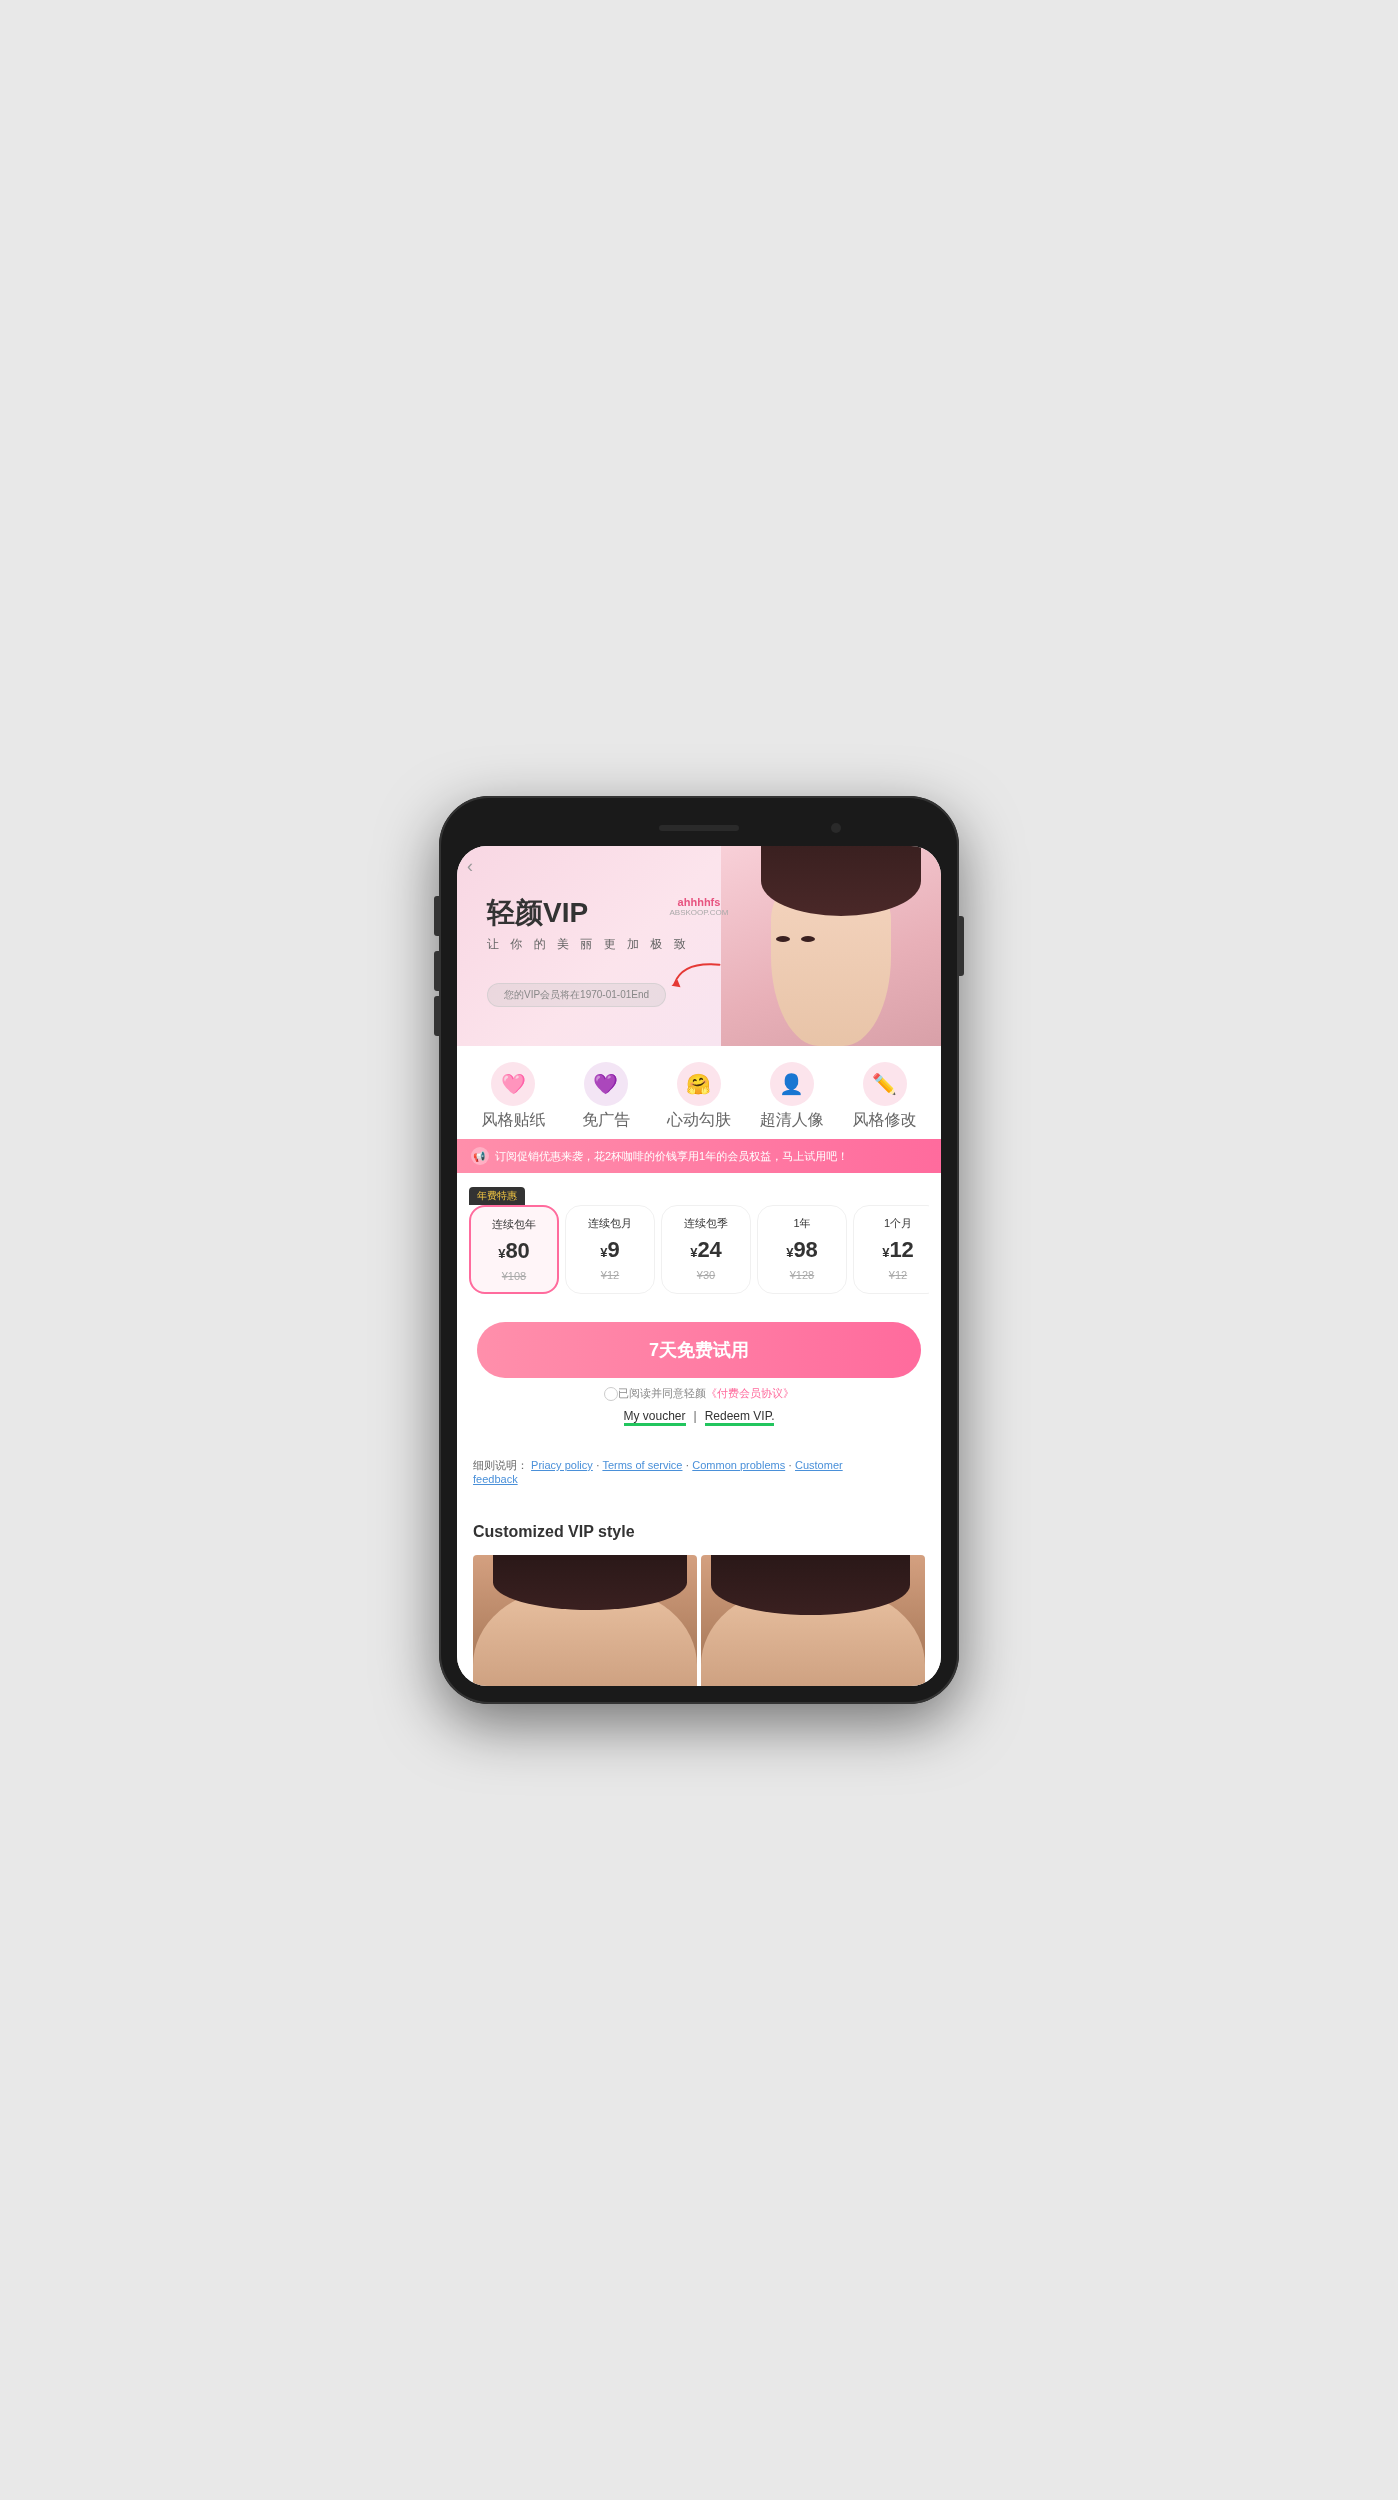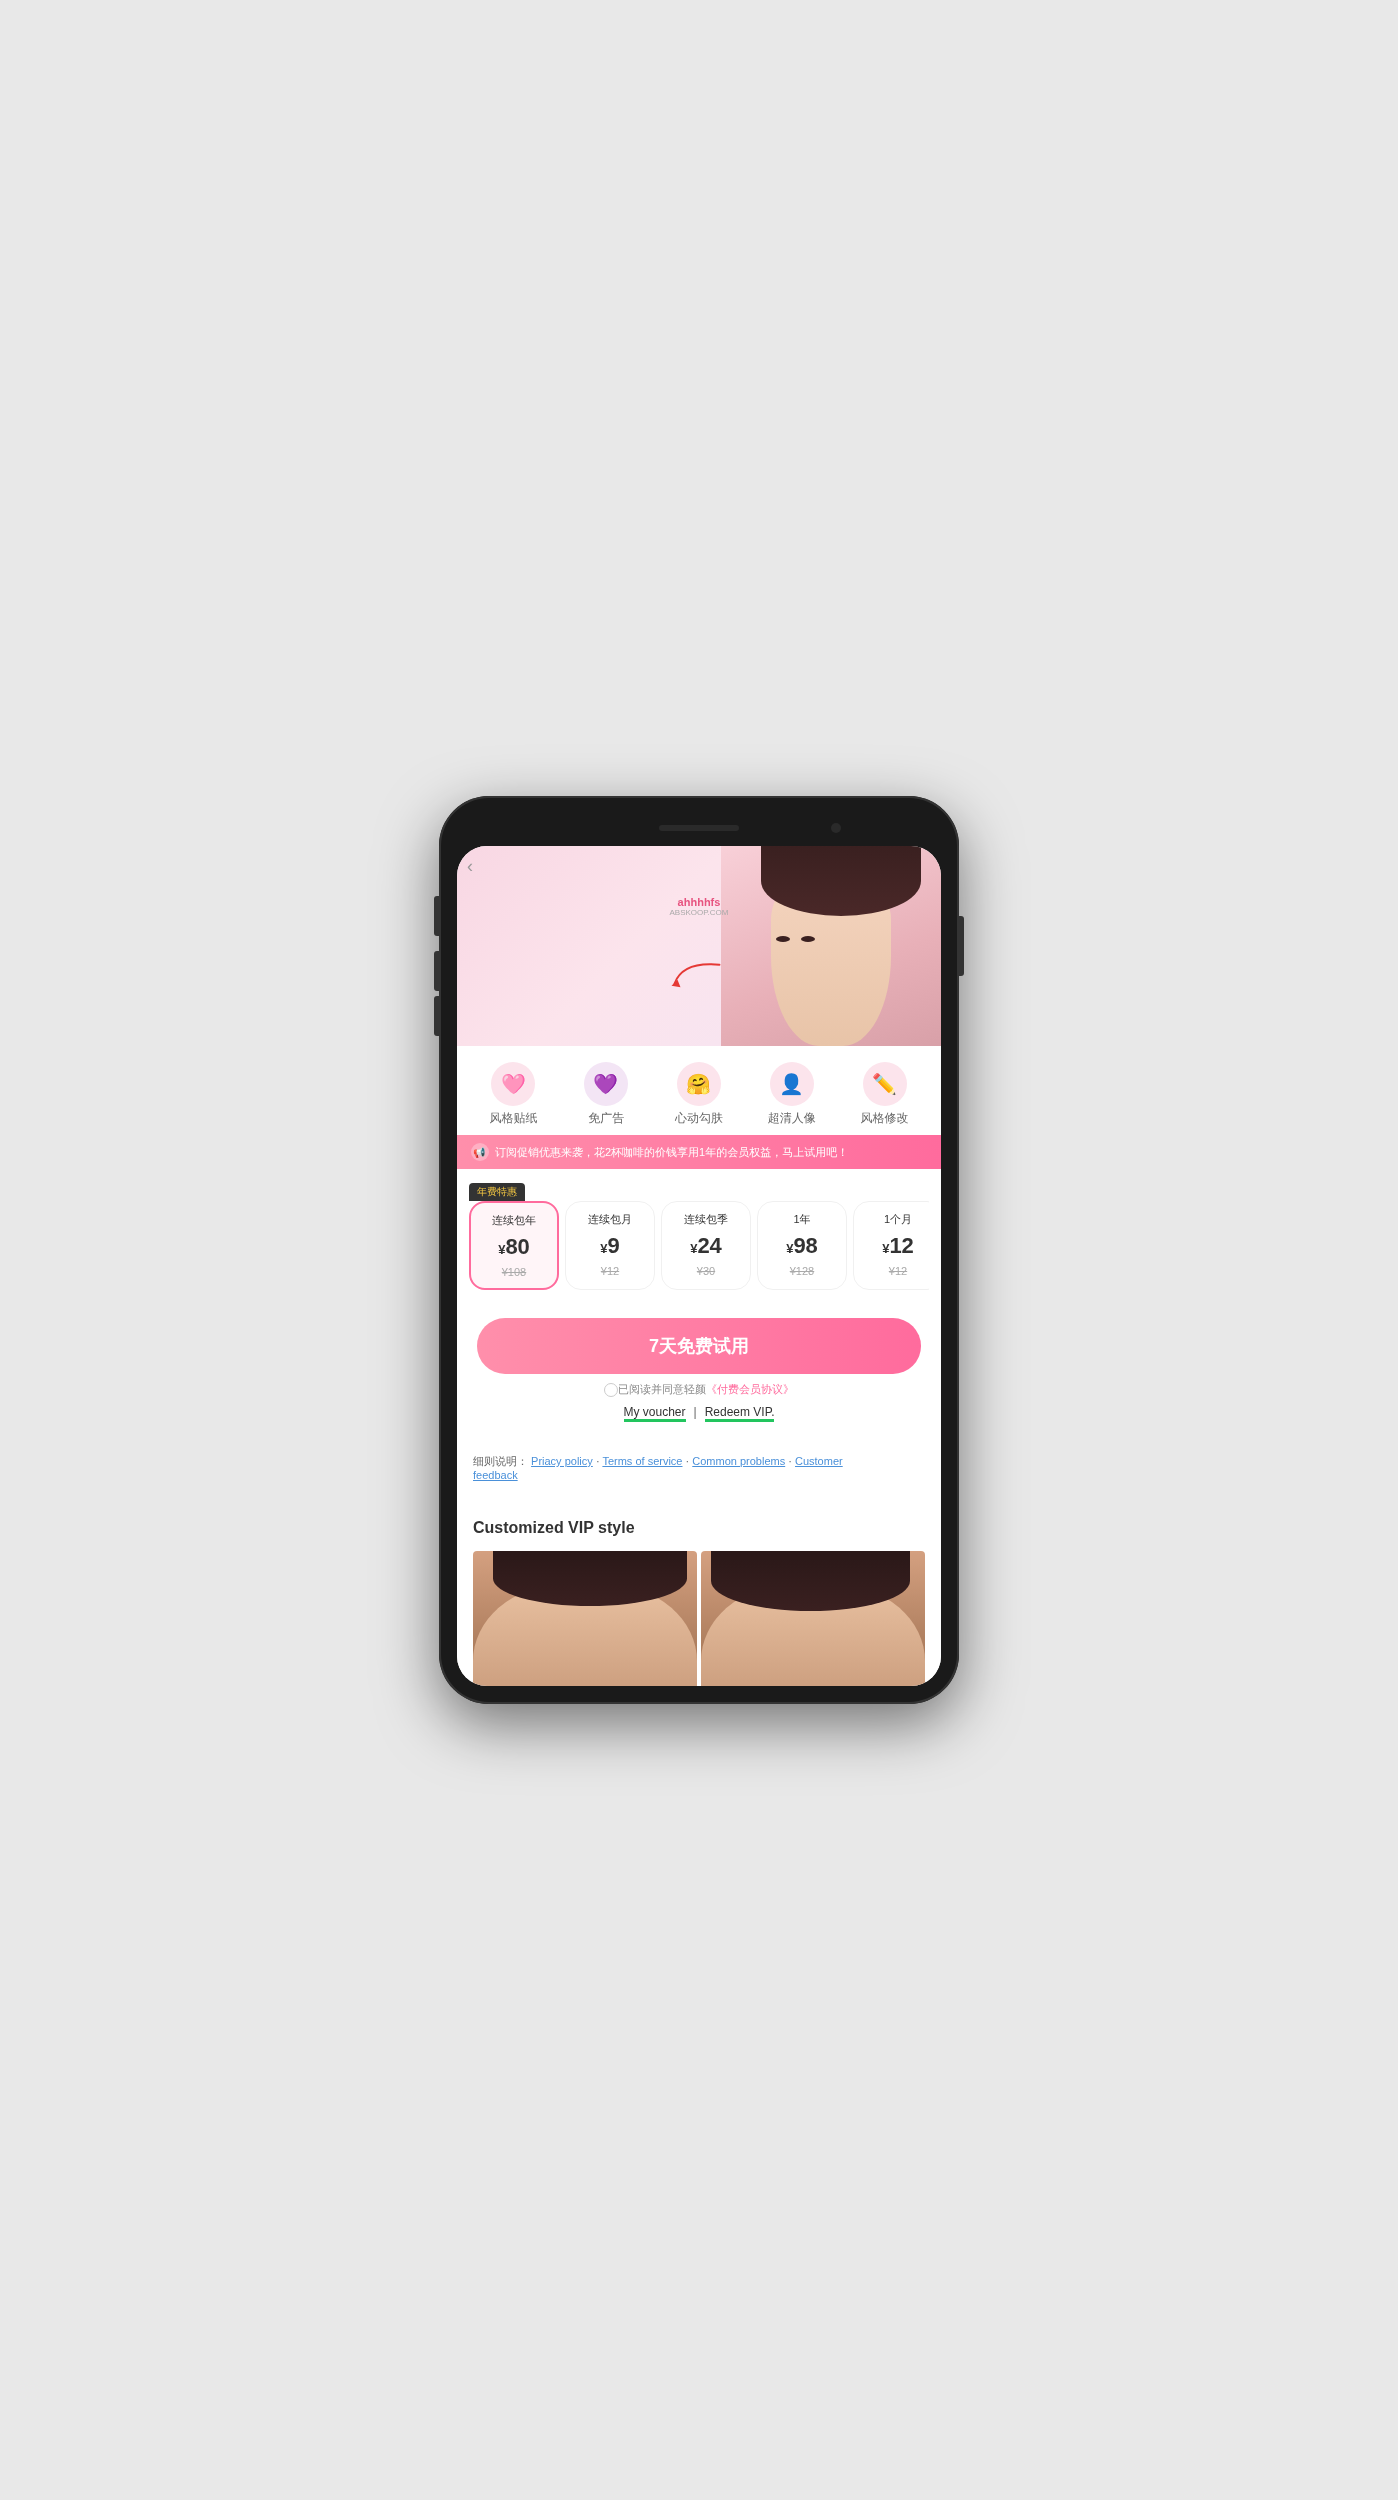--- a/index.html
+++ b/index.html
@@ -196,21 +196,21 @@
       width: 44px;
       height: 44px;
       border-radius: 50%;
       display: flex;
       align-items: center;
       justify-content: center;
       font-size: 20px;
     }
 
     .icon-label {
-      font-size: 12px;
+      font-size: 16px;
       color: #666;
       text-align: center;
     }
 
     .icon-heart { background: #fce4ec; color: #e91e63; }
     .icon-ad { background: #f3e5f5; color: #9c27b0; }
     .icon-face { background: #fce4ec; color: #e91e63; }
     .icon-hd { background: #fce4ec; color: #e91e63; }
     .icon-edit { background: #fce4ec; color: #e91e63; }
 
@@ -450,20 +450,25 @@
 <div class="phone-frame">
   <div class="phone-notch-area">
     <div class="phone-camera"></div>
     <div class="phone-speaker"></div>
   </div>
   <div class="phone-screen">
 
     <div class="hero-banner">
       <div class="hero-back-btn">‹</div>
 
+      <div class="hero-text-area">
+        <div class="hero-title">轻颜VIP</div>
+        <div class="hero-subtitle">让 你 的 美 丽 更 加 极 致</div>
+        <div class="hero-vip-badge">您的VIP会员将在1970-01-01End</div>
+      </div>
 
       <div class="hero-arrow">
         <svg viewBox="0 0 80 50" fill="none" xmlns="http://www.w3.org/2000/svg">
           <path d="M70 10 C50 8, 20 8, 10 35" stroke="#e53935" stroke-width="2.5" fill="none" stroke-linecap="round"></path>
           <polygon points="6,38 14,30 18,40" fill="#e53935"></polygon>
         </svg>
       </div>
 
       <div class="watermark-area">
         <div class="watermark-logo">ahhhhfs</div>

